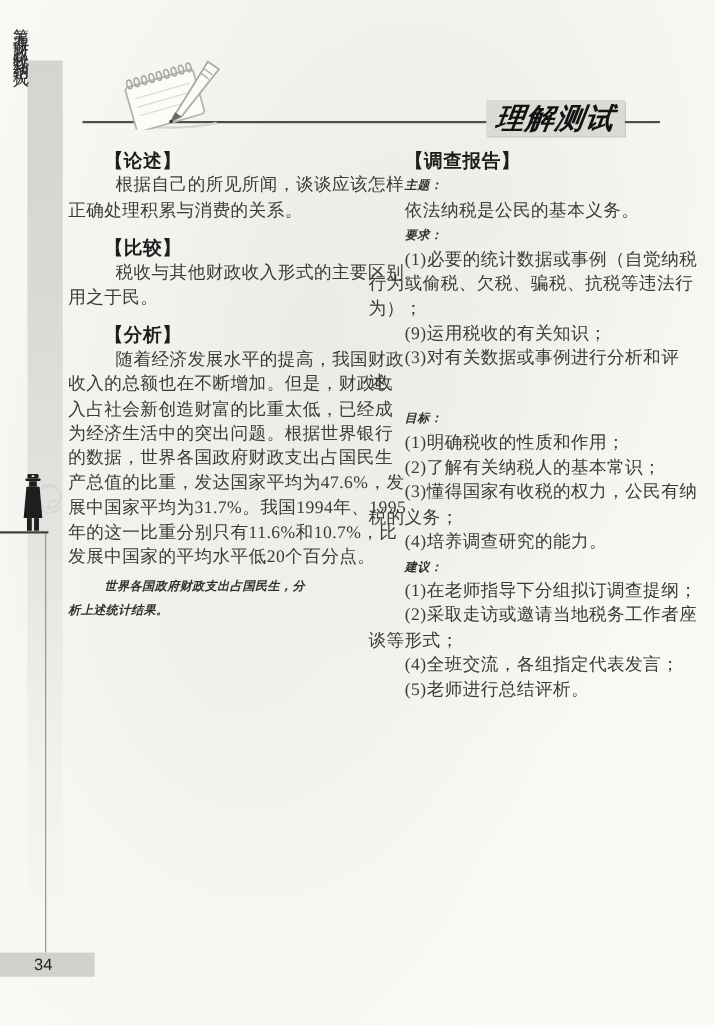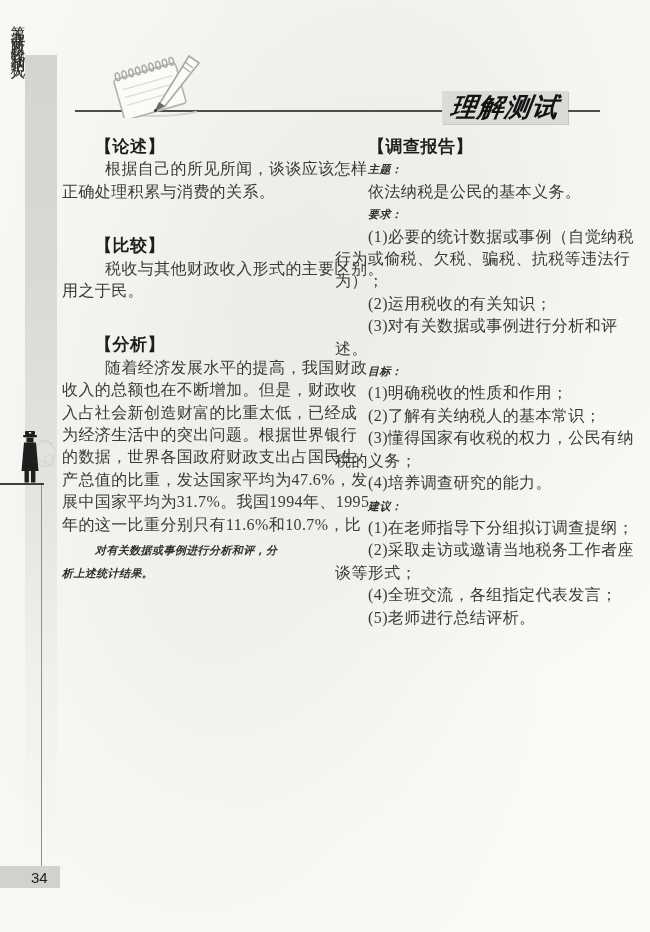--- a/index.html
+++ b/index.html
@@ -45,37 +45,37 @@
   .col{position:absolute;top:136px;}
   #col-left{left:62px;width:276px;}
   #col-right{left:335px;width:300px;}
   .ln{
     line-height:22.4px;font-size:16px;color:#3a3a3a;
     white-space:nowrap;letter-spacing:0.4px;
   }
   .ln.h{
     font-family:"Liberation Sans","DejaVu Sans",sans-serif;
     font-weight:bold;font-size:17px;color:#1d1d1d;
-    padding-left:33px;margin-top:32px;letter-spacing:0.5px;
+    padding-left:33px;margin-top:12px;letter-spacing:0.5px;
   }
   .col .ln.h:first-child{margin-top:0;}
   .ln.i1{padding-left:33px;}
   .ln.i2{padding-left:43px;}
   .ln.k{
     font-style:italic;font-weight:600;color:#303030;font-size:11px;
   }
-  .ln.gap{}
+  .ln.gap{margin-top:10px;}
   .ln.gapxs{margin-top:3px;}
   
   .margin-hline{position:absolute;left:0;top:483px;width:44px;height:2px;background:#3e3e3d;}
   .margin-vline{position:absolute;left:41px;top:485px;width:1px;height:381px;background:#8f8e8b;}
   .officer{position:absolute;left:14px;top:430px;width:46px;height:54px;}
   
   .pagenum-bar{
-    position:absolute;left:0;top:866px;width:60px;height:22px;
+    position:absolute;left:0;top:866px;width:86px;height:22px;
     background:#d2d1cc;display:flex;align-items:center;
   }
   .pagenum-bar span{
     padding-left:31px;
     font-family:"Liberation Sans","DejaVu Sans",sans-serif;
     font-size:15px;color:#222;
   }
 </style>
 </head>
 <body>
@@ -130,32 +130,33 @@
       <div class="ln c">用之于民。</div>
       <div class="ln h">【分析】</div>
       <div class="ln i2">随着经济发展水平的提高，我国财政</div>
       <div class="ln c">收入的总额也在不断增加。但是，财政收</div>
       <div class="ln c">入占社会新创造财富的比重太低，已经成</div>
       <div class="ln c">为经济生活中的突出问题。根据世界银行</div>
       <div class="ln c">的数据，世界各国政府财政支出占国民生</div>
       <div class="ln c">产总值的比重，发达国家平均为47.6%，发</div>
       <div class="ln c">展中国家平均为31.7%。我国1994年、1995</div>
       <div class="ln c">年的这一比重分别只有11.6%和10.7%，比</div>
-      <div class="ln i1 k gapxs">对有关数据或事例进行分析和评，分</div>
+      <div class="ln c">发展中国家的平均水平低20个百分点。</div>
+      <div class="ln i1 k gapxs">世界各国政府财政支出占国民生，分</div>
       <div class="ln c k">析上述统计结果。</div>
     </div>
   <div class="col" id="col-right">
       <div class="ln h">【调查报告】</div>
       <div class="ln i1 k">主题：</div>
       <div class="ln i1">依法纳税是公民的基本义务。</div>
       <div class="ln i1 k">要求：</div>
       <div class="ln i1">(1)必要的统计数据或事例（自觉纳税</div>
       <div class="ln c">行为或偷税、欠税、骗税、抗税等违法行</div>
       <div class="ln c">为）；</div>
-      <div class="ln i1">(2)运用税收的有关知识；</div>
+      <div class="ln i1">(9)运用税收的有关知识；</div>
       <div class="ln i1">(3)对有关数据或事例进行分析和评</div>
       <div class="ln c">述。</div>
       <div class="ln i1 k gap">目标：</div>
       <div class="ln i1">(1)明确税收的性质和作用；</div>
       <div class="ln i1">(2)了解有关纳税人的基本常识；</div>
       <div class="ln i1">(3)懂得国家有收税的权力，公民有纳</div>
       <div class="ln c">税的义务；</div>
       <div class="ln i1">(4)培养调查研究的能力。</div>
       <div class="ln i1 k">建议：</div>
       <div class="ln i1">(1)在老师指导下分组拟订调查提纲；</div>

